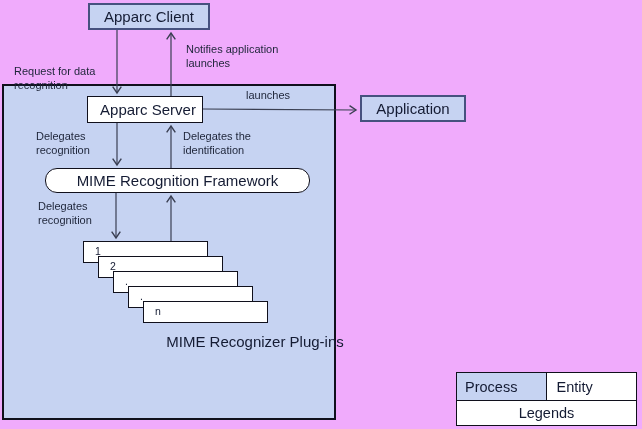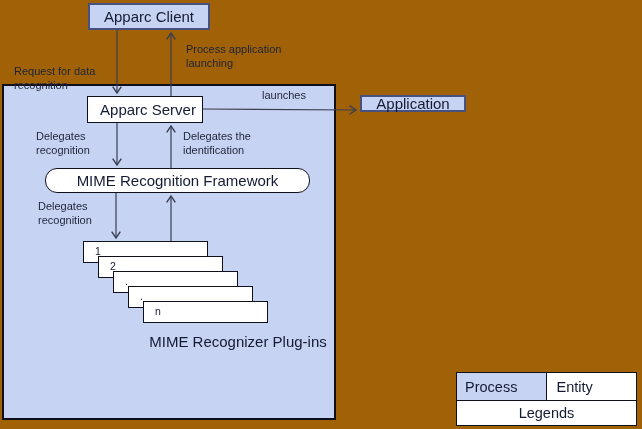--- a/index.html
+++ b/index.html
@@ -1,21 +1,21 @@
 <!DOCTYPE html>
 <html><head>
 <meta charset="utf-8">
 <style>
   html, body { margin: 0; padding: 0; background: #ffffff; }
   body { font-family: "Liberation Sans", sans-serif; }
   #stage {
     position: relative;
     width: 642px;
     height: 429px;
-    background: #a16207;
+    background: #f0abfc;
     overflow: hidden;
     color: #161d35;
   }
   .abs { position: absolute; }
 
   
   .big-container {
     left: 2px; top: 84px;
     width: 334px; height: 336px;
     background: #c6d3f2;
@@ -38,31 +38,31 @@
     border: 2px solid #46517f;
   }
   .node.entity {
     background: #ffffff;
     border: 1.5px solid #10101c;
   }
 
   .client-box      { left: 88px;  top: 3px;   width: 122px; height: 27px; }
   .server-box      { left: 87px;  top: 96px;  width: 116px; height: 27px; padding-left: 6px; }
   .framework-box   { left: 45px;  top: 168px; width: 265px; height: 25px; border-radius: 12px; }
-  .application-box { left: 360px; top: 95px;  width: 106px; height: 17px; }
+  .application-box { left: 360px; top: 95px;  width: 106px; height: 27px; }
 
   
   .edge-label {
     font-size: 11px;
     line-height: 1.28;
     color: #1d2438;
   }
   .lbl-request      { left: 14px;  top: 41px;  width: 100px; margin-top: 23px; }
   .lbl-notify       { left: 186px; top: 42px;  width: 112px; }
-  .lbl-launches     { left: 246px; top: 88px;  width: 60px; text-align: right; }
+  .lbl-launches     { left: 246px; top: 88px;  width: 60px; text-align: left; }
   .lbl-delegates1   { left: 36px;  top: 129px; width: 82px; }
   .lbl-notify-id    { left: 183px; top: 129px; width: 92px; }
   .lbl-delegates2   { left: 38px;  top: 199px; width: 82px; }
   .lbl-identifies   { left: 176px; top: 208px; width: 130px; white-space: nowrap; }
 
   
   .plugin-box {
     box-sizing: border-box;
     width: 125px; height: 22px;
     background: #ffffff;
@@ -71,21 +71,21 @@
     color: #141b33;
     padding: 3px 0 0 11px;
   }
   .plugin-1 { left: 83px;  top: 241px; }
   .plugin-2 { left: 98px;  top: 256px; }
   .plugin-3 { left: 113px; top: 271px; }
   .plugin-4 { left: 128px; top: 286px; }
   .plugin-5 { left: 143px; top: 301px; }
 
   .plugins-caption {
-    left: 140px; top: 333px; width: 196px;
+    left: 157px; top: 333px; width: 196px;
     text-align: center;
     font-size: 15px;
     color: #141b33;
     white-space: nowrap;
   }
 
   
   .legend {
     left: 456px; top: 372px;
     width: 181px;
@@ -147,21 +147,21 @@
 
   <div class="abs node entity framework-box">
       <span>MIME Recognition Framework</span>
     </div>
 
   <div class="abs node process application-box">
       <span>Application</span>
     </div>
 
   <div class="abs edge-label lbl-request">Request for data recognition</div>
-  <div class="abs edge-label lbl-notify">Process application launching</div>
+  <div class="abs edge-label lbl-notify">Notifies application launches</div>
   <div class="abs edge-label lbl-launches">launches</div>
   <div class="abs edge-label lbl-delegates1">Delegates recognition</div>
   <div class="abs edge-label lbl-notify-id">Delegates the identification</div>
   <div class="abs edge-label lbl-delegates2">Delegates recognition</div>
 
   <div class="abs plugin-box plugin-1">1</div>
   <div class="abs plugin-box plugin-2">2</div>
   <div class="abs plugin-box plugin-3">.</div>
   <div class="abs plugin-box plugin-4">.</div>
   <div class="abs plugin-box plugin-5">n</div>

